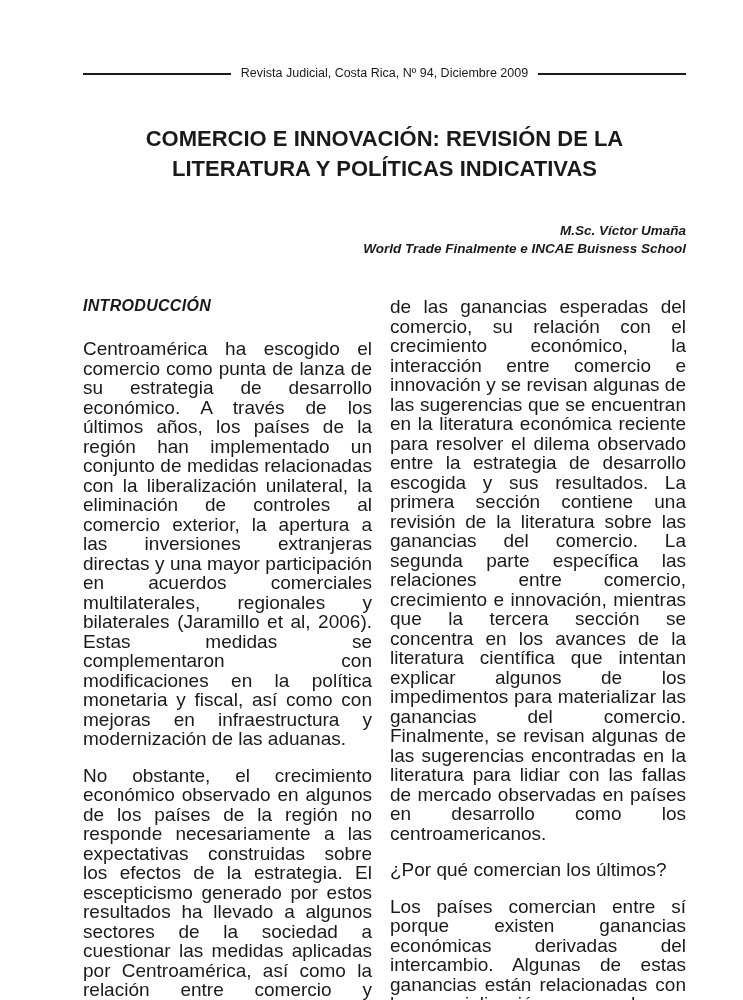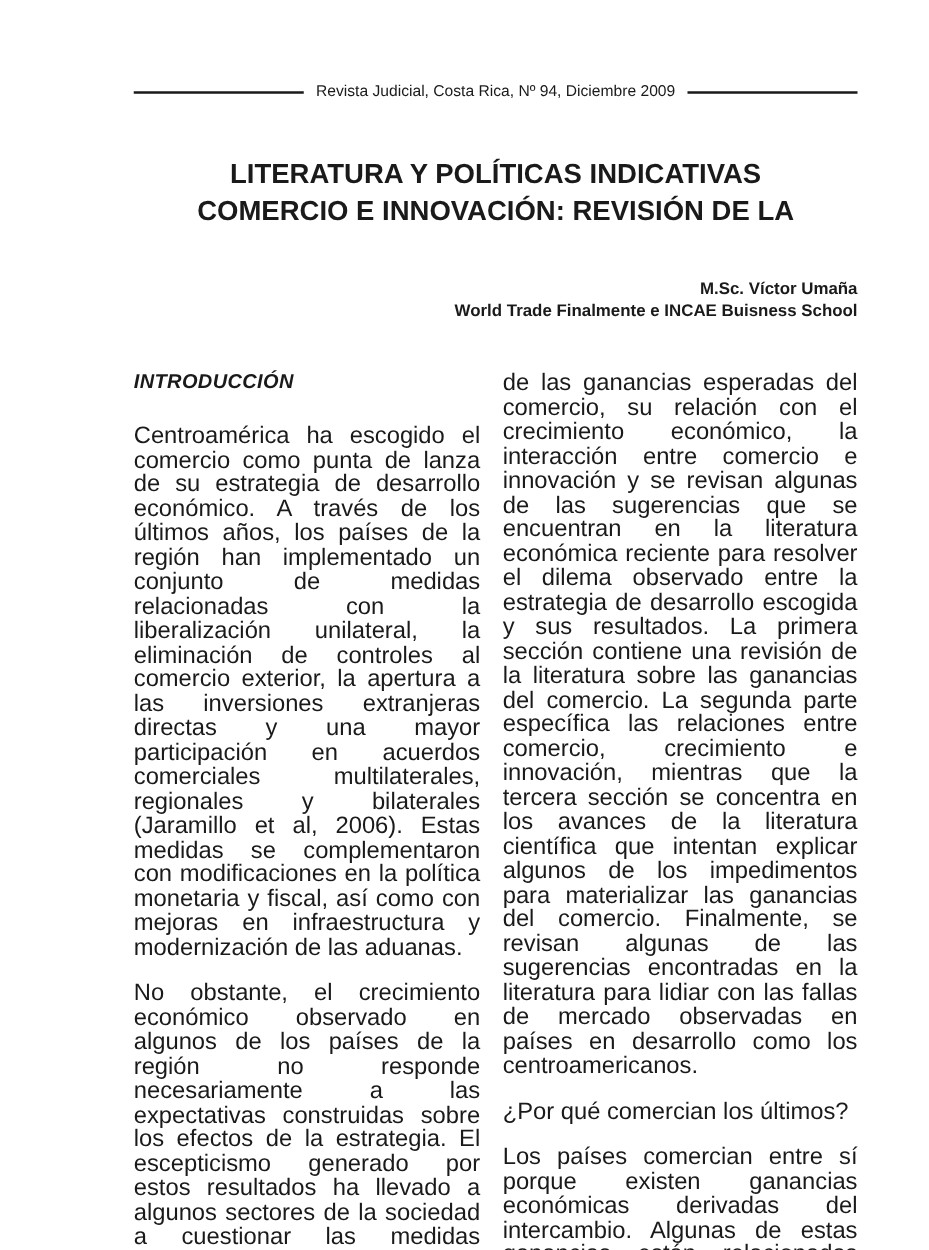--- a/index.html
+++ b/index.html
@@ -5,21 +5,20 @@
   html, body { margin: 0; padding: 0; background: #ffffff; }
   .page {
     position: relative;
     width: 743px;
     height: 1000px;
     background: #ffffff;
     color: #1a1a1a;
     font-family: "Liberation Sans", sans-serif;
     overflow: hidden;
     box-sizing: border-box;
-    padding-left: 24px;
   }
   .content { margin: 0 57px 0 83px; } 
 
   .running-head {
     display: flex;
     align-items: center;
     margin-top: 66px;
     font-size: 12.5px;
     line-height: 15px;
   }
@@ -31,20 +30,21 @@
     text-align: center;
     font-size: 22px;
     font-weight: bold;
     line-height: 30px;
   }
   .title-line { display: block; }
 
   .byline {
     margin-top: 38px;
     text-align: right;
+    font-style: italic;
     font-weight: bold;
     font-size: 13.5px;
     line-height: 18px;
   }
 
   .columns { display: flex; margin-top: 39px; justify-content: space-between; }
   .col-left  { width: 289px; margin-right: 18px; }
   .col-right { width: 296px; }
 
   .section-heading {
@@ -69,22 +69,22 @@
 <div class="page">
   <div class="content">
 
     <header class="running-head">
       <span class="rule"></span>
       <span class="head-text">Revista Judicial, Costa Rica, Nº 94, Diciembre 2009</span>
       <span class="rule"></span>
     </header>
 
     <h1 class="title">
+      <span class="title-line">COMERCIO E INNOVACIÓN: REVISIÓN DE LA</span>
       <span class="title-line">LITERATURA Y POLÍTICAS INDICATIVAS</span>
-      <span class="title-line">COMERCIO E INNOVACIÓN: REVISIÓN DE LA</span>
     </h1>
 
     <div class="byline">
       <div>M.Sc. Víctor Umaña</div>
       <div>World Trade Finalmente e INCAE Buisness School</div>
     </div>
 
     <main class="columns">
 
       <section class="col-left">

